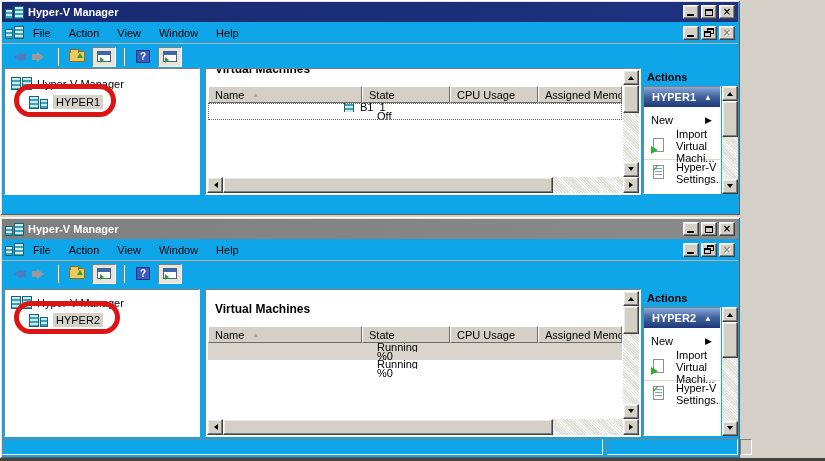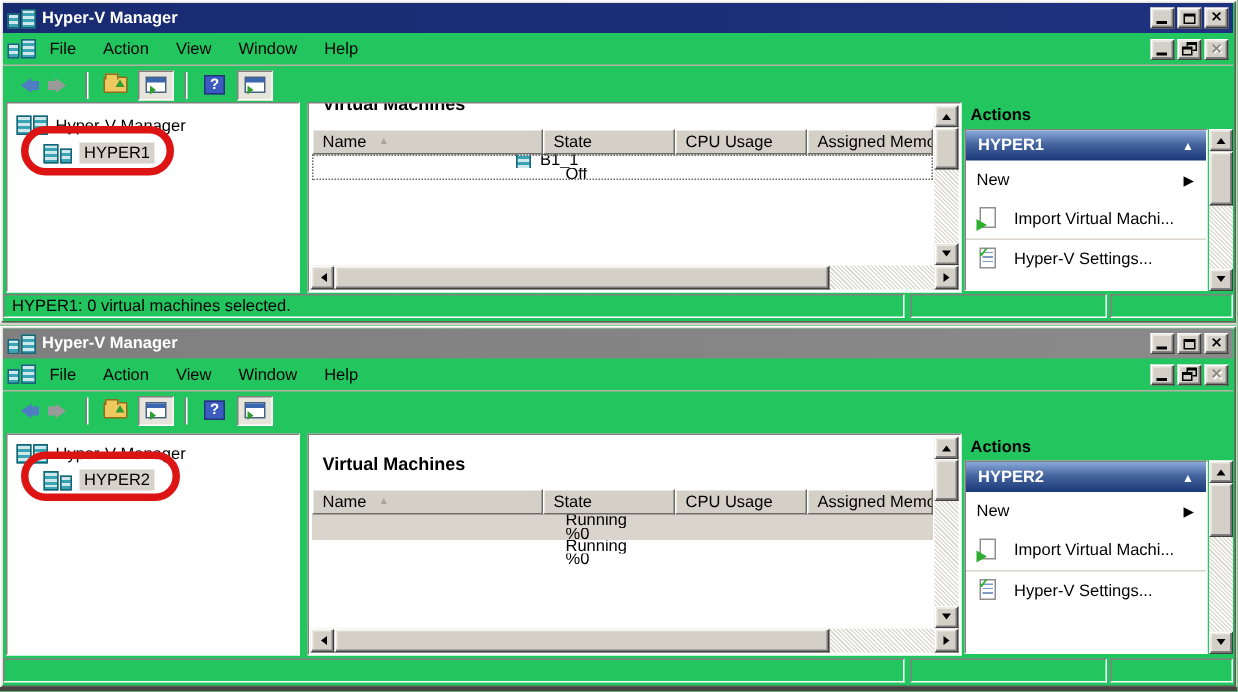--- a/index.html
+++ b/index.html
@@ -4,21 +4,21 @@
 <style>
   * { box-sizing: border-box; }
   html,body { margin:0; padding:0; }
   body {
     width:825px; height:461px; position:relative; overflow:hidden;
     background:#d4d0c8;
     font-family:"Liberation Sans", sans-serif; font-size:11px; color:#000;
   }
 
   
-  .win { position:absolute; left:0; width:824px; background:#22c55e;
+  .win { position:absolute; left:0; width:740px; background:#0ea5e9;
          box-shadow: inset 1px 1px 0 #ffffff, inset -1px -1px 0 #5f5d55, inset 2px 2px 0 #e6e3dc; }
   .win1 { top:0; height:215px; }
   .win2 { top:217px; height:241px; }
 
   .titlebar { position:absolute; top:2px; left:2px; right:2px; height:20px;
               display:flex; align-items:center; padding:0 3px; }
   .win1 .titlebar { background:linear-gradient(90deg,#182a70,#1e3280); }
   .win2 .titlebar { background:linear-gradient(90deg,#7f7f7f,#8a8a8a); }
   .title-text { color:#fff; font-weight:bold; margin-left:4px; flex:1;
                 white-space:nowrap; overflow:hidden; }
@@ -341,25 +341,20 @@
         <span class="thumb"></span>
         <span class="vtrack"></span>
         <span class="sbtn">
             <span class="tri tri-down"></span>
           </span>
       </div>
     </div>
 
   </div>
 
-  <div class="statusbar">
-    <span class="sb-sec sb-1">HYPER1:  0 virtual machines selected.</span>
-    <span class="sb-sec sb-2"></span>
-    <span class="sb-sec sb-3"></span>
-  </div>
 </div>
 
 <div class="win win2">
 
   <div class="titlebar">
     <span class="srv-double">
         <span class="srv small"></span>
         <span class="srv"></span>
       </span>
     <span class="title-text">Hyper-V Manager</span>

